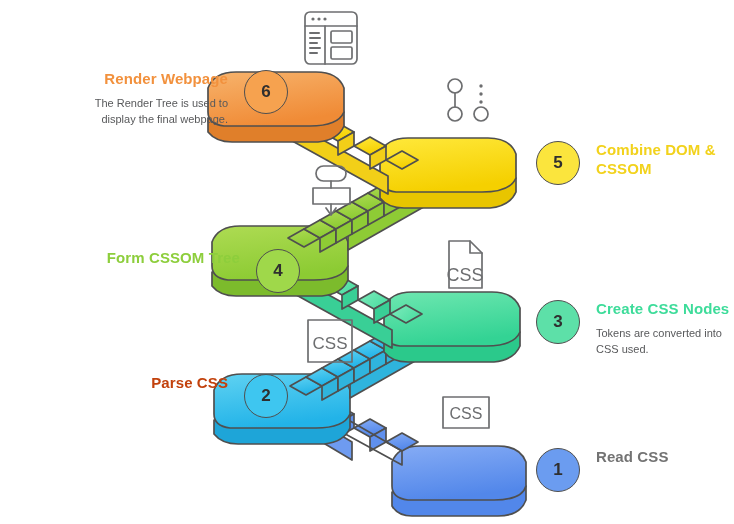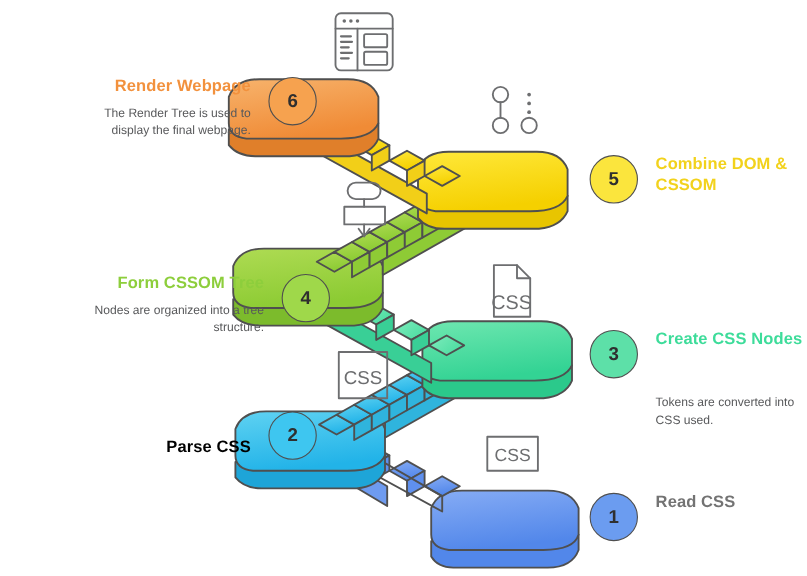--- a/index.html
+++ b/index.html
@@ -277,40 +277,39 @@
       <span>5</span>
     </div>
     <div class="txtcol" style="width:132px;">
       <div class="step-title" style="color:#f2d21c;">Combine DOM &amp; CSSOM</div>
     </div>
   </div>
 
   <div class="step-block left" style="left:72px; top:225px; width:228px;margin-top:24px;">
     <div class="txtcol" style="width:168px;">
       <div class="step-title" style="color:#8dce3c;">Form CSSOM Tree</div>
-      <div class="step-desc">Nodes are organized into a tree structure.</div>
     </div>
     <div class="badge" style="background:#9fd84a;">
       <span>4</span>
     </div>
   </div>
 
   <div class="step-block right" style="left:536px; top:300px; width:200px;">
     <div class="badge" style="background:#5de0a8;">
       <span>3</span>
     </div>
-    <div class="txtcol" style="width:136px;gap:33px;">
+    <div class="txtcol" style="width:136px;">
       <div class="step-title" style="color:#3ddc9a;">Create CSS Nodes</div>
       <div class="step-desc">Tokens are converted into CSS used.</div>
     </div>
   </div>
 
   <div class="step-block left" style="left:60px; top:374px; width:228px;">
     <div class="txtcol" style="width:168px;">
-      <div class="step-title" style="color:#000000;margin-top:24px;">Parse CSS</div>
+      <div class="step-title" style="color:#c2410c;">Parse CSS</div>
     </div>
     <div class="badge" style="background:#3ec6f0;">
       <span>2</span>
     </div>
   </div>
 
   <div class="step-block right" style="left:536px; top:448px; width:200px;">
     <div class="badge" style="background:#6b9cf0;">
       <span>1</span>
     </div>

